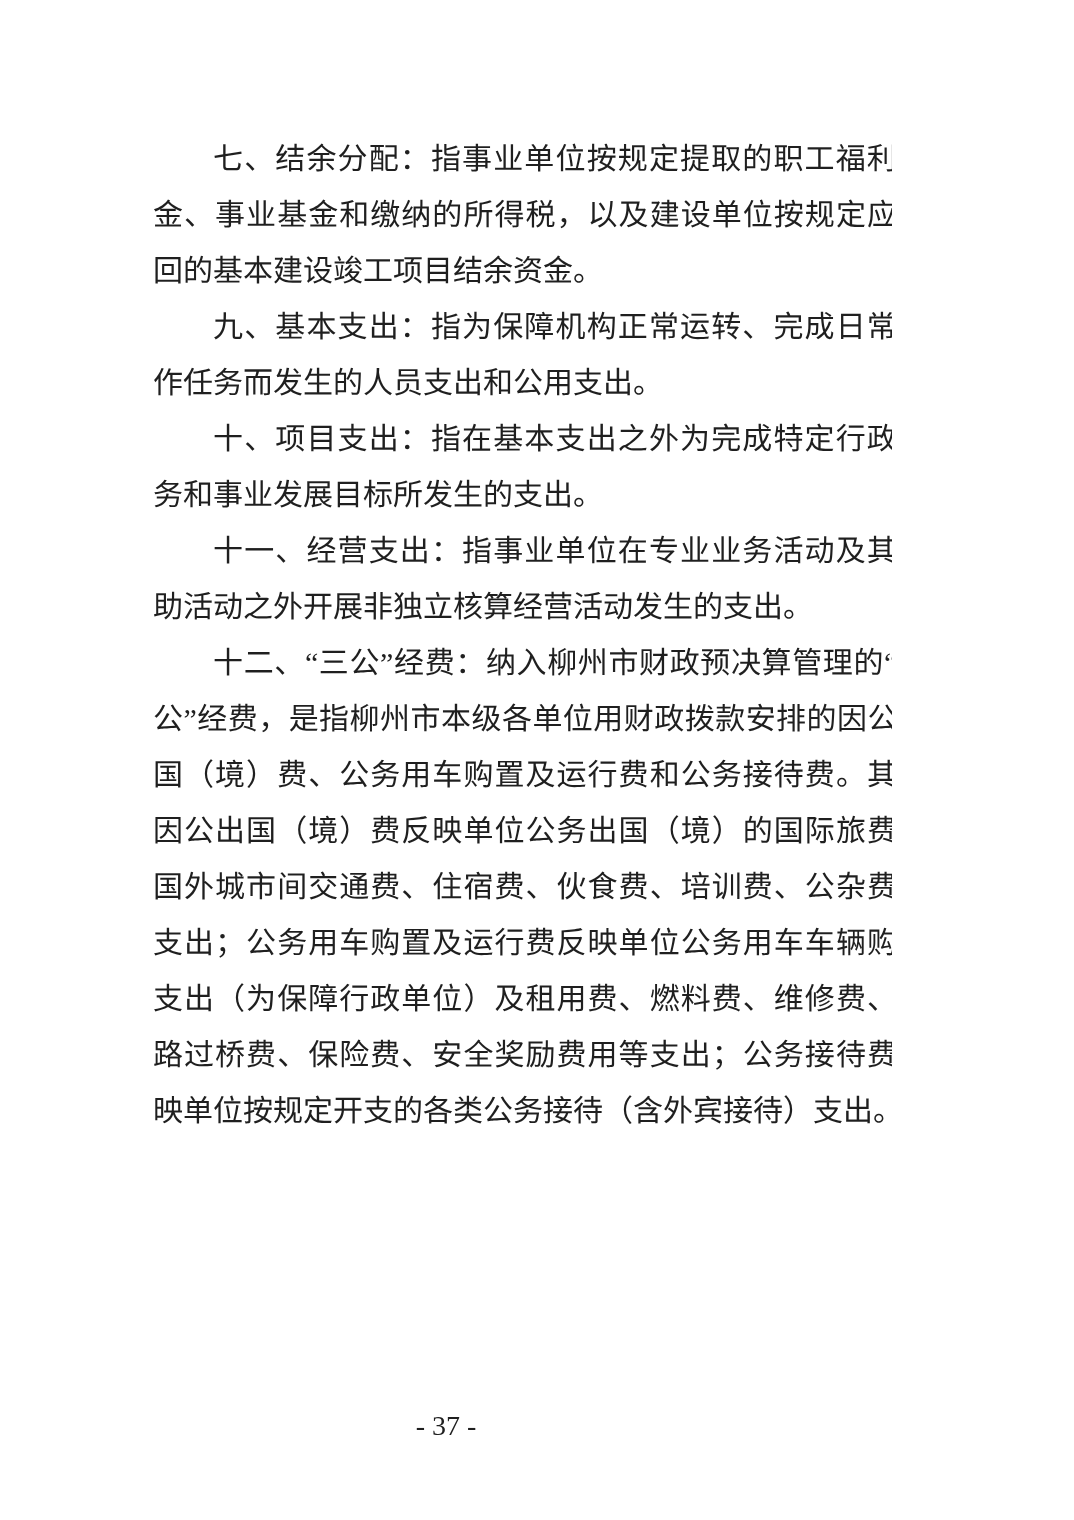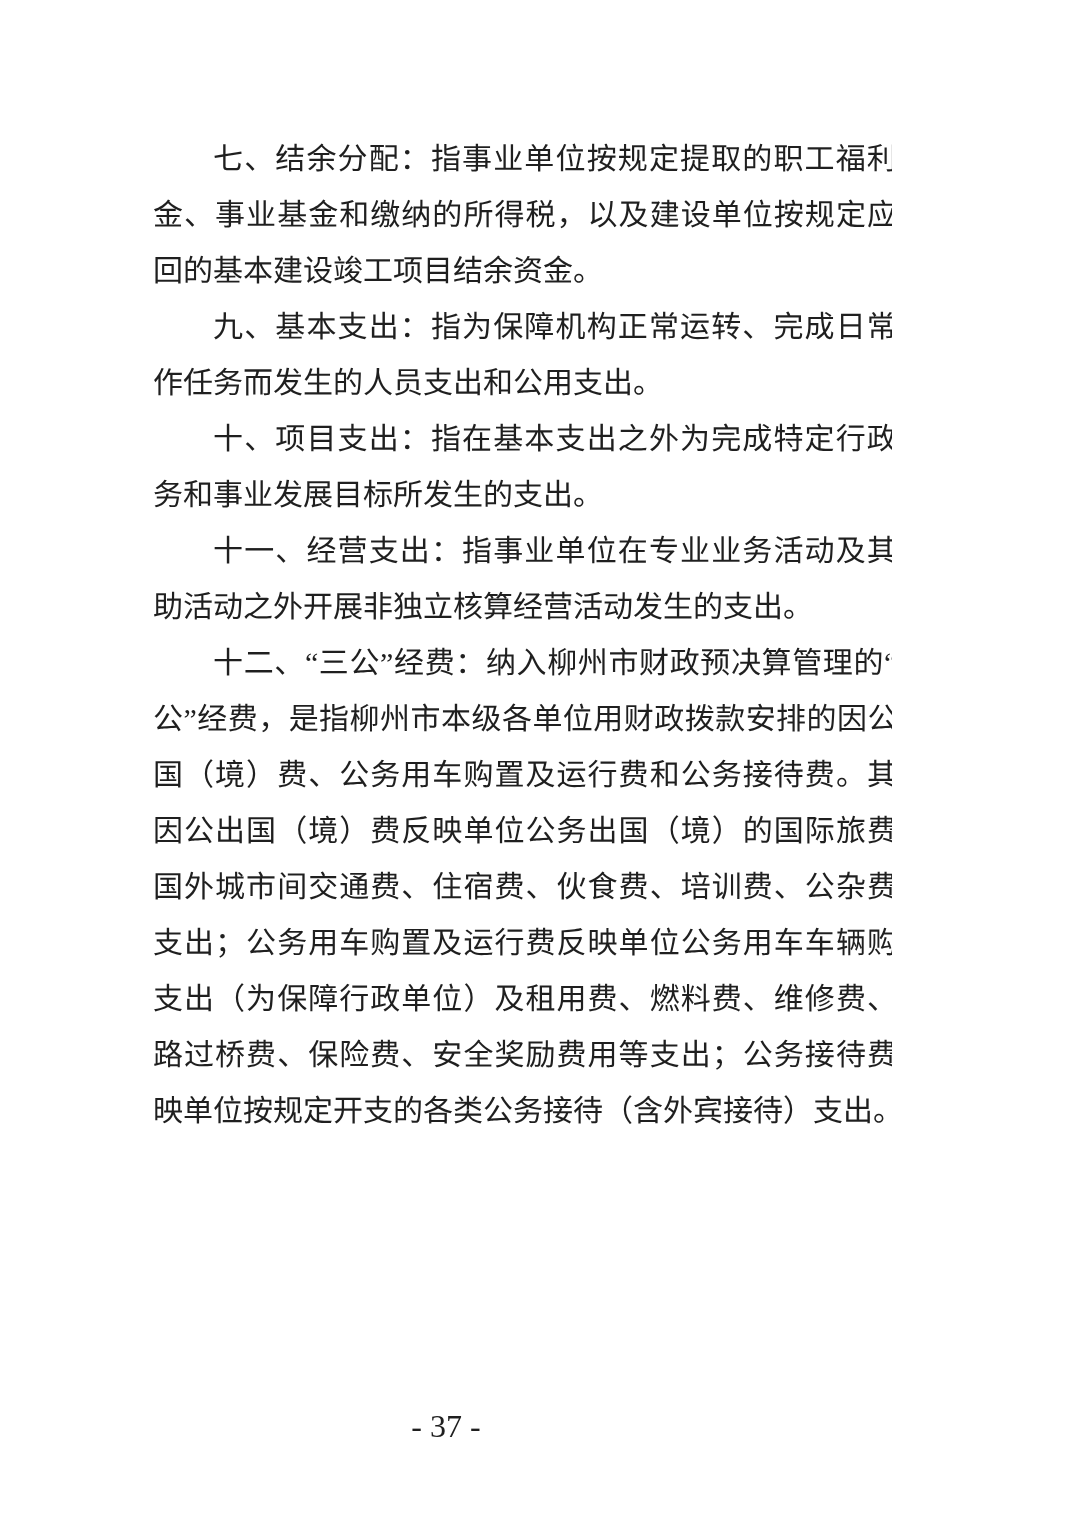--- a/index.html
+++ b/index.html
@@ -33,21 +33,21 @@
   }
   .para.no-indent {
     text-indent: 0;
   }
   .footer {
     position: absolute;
     left: 0;
     top: 1406px;
     width: 100%;
     text-align: center;
-    font-size: 32px;
+    font-size: 28px;
     line-height: 40px;
     color: #1f1f1f;
   }
 </style>
 </head>
 <body>
 
 <div class="page">
   <div class="content">
     <p class="para">七、结余分配：指事业单位按规定提取的职工福利基金、事业基金和缴纳的所得税，以及建设单位按规定应交回的基本建设竣工项目结余资金。</p>

